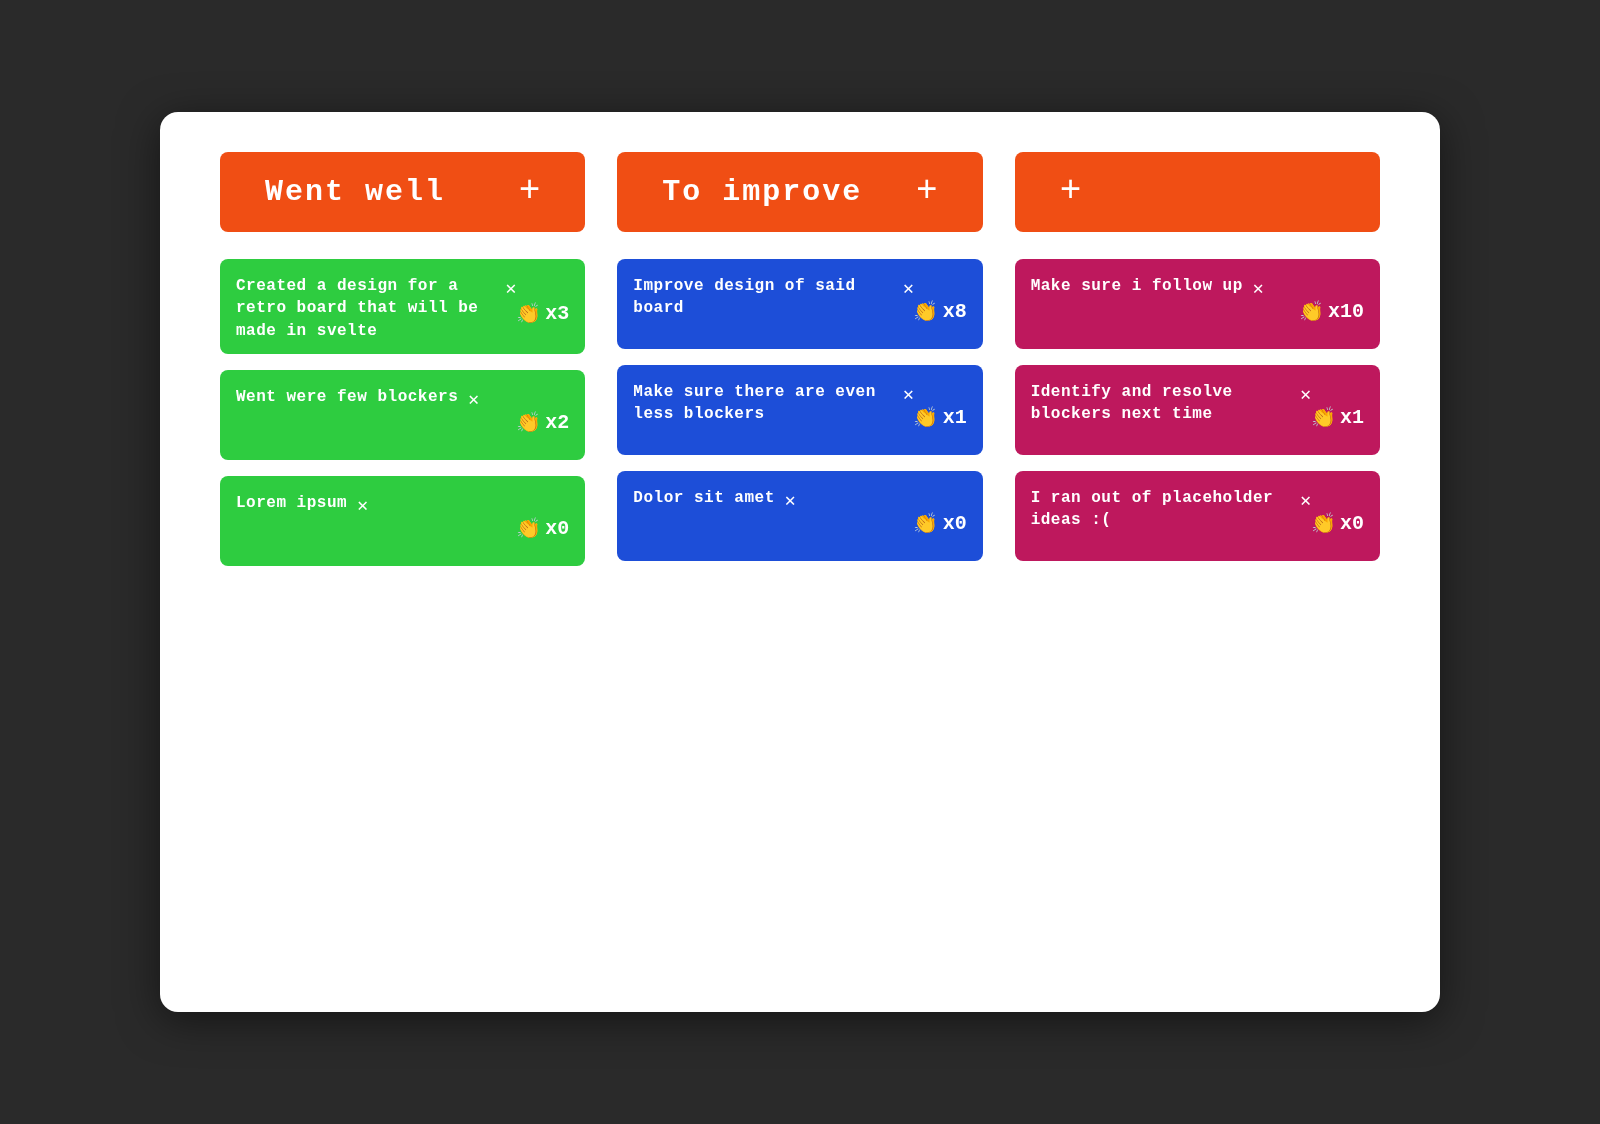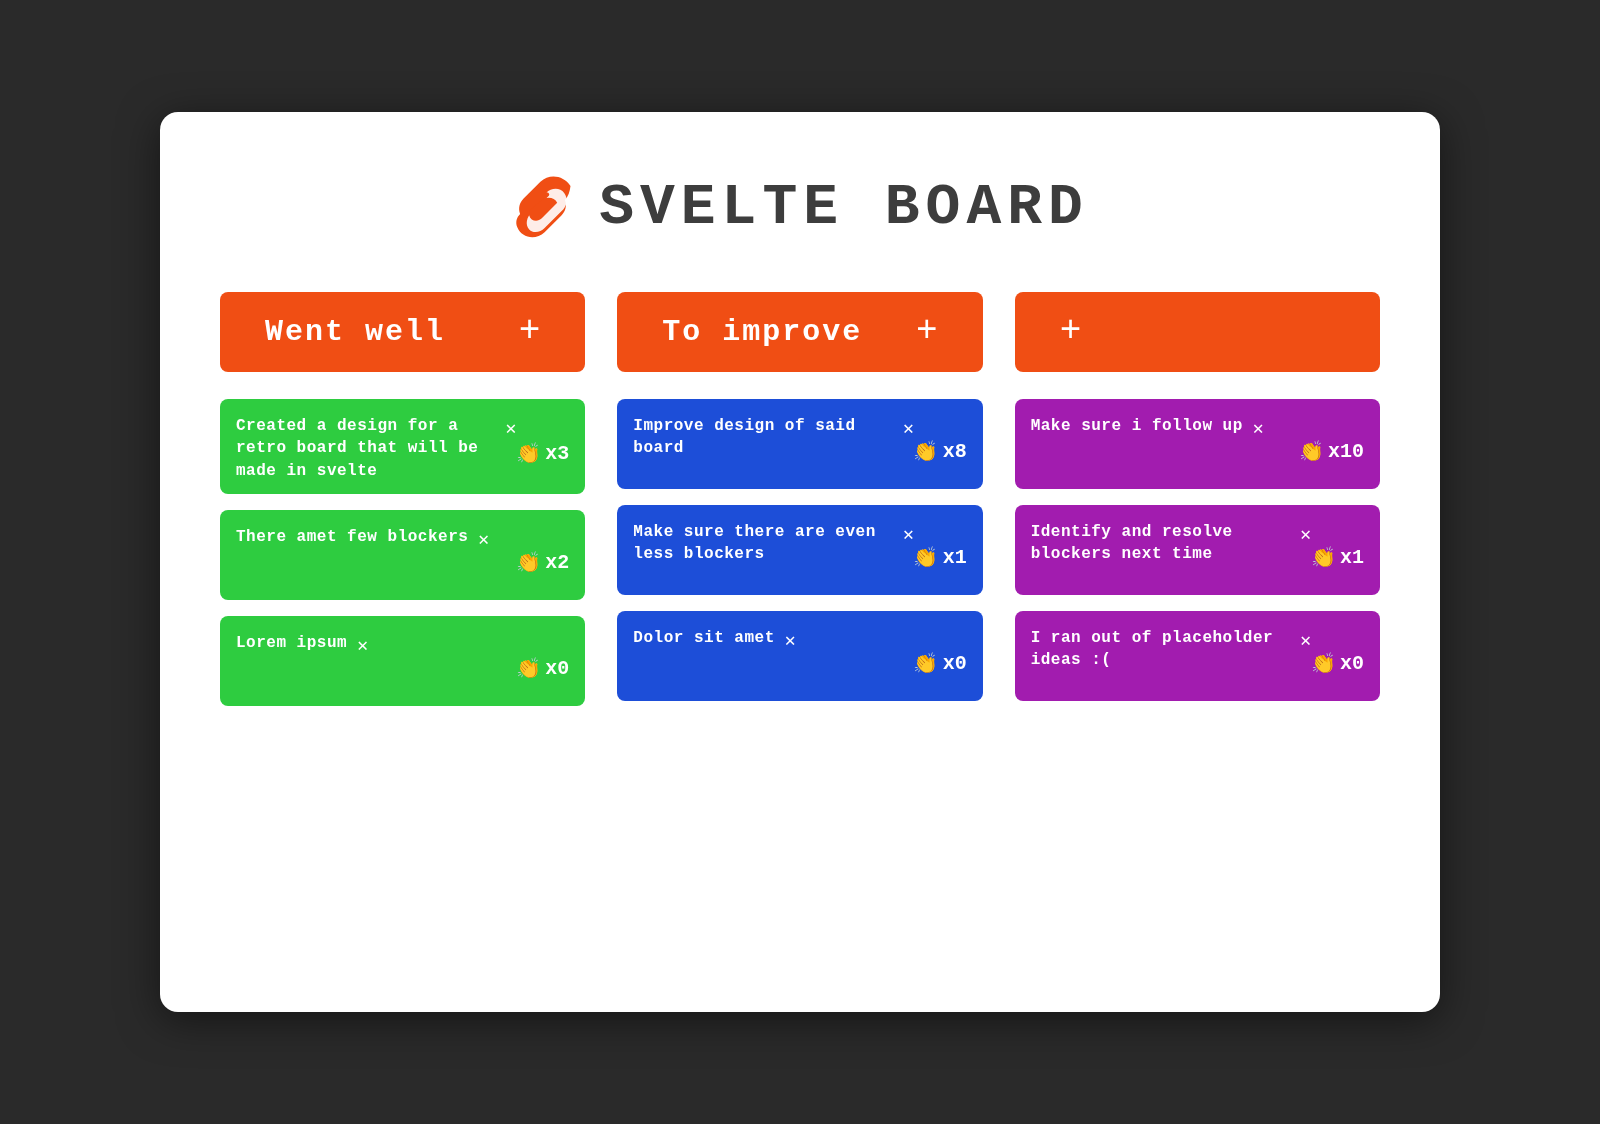--- a/index.html
+++ b/index.html
@@ -76,21 +76,21 @@
       border-radius: 8px;
       padding: 16px 16px 12px 16px;
       position: relative;
       min-height: 90px;
       display: flex;
       flex-direction: row;
       justify-content: space-between;
     }
     .card-green { background: #2ecc40; }
     .card-yellow { background: #1d4ed8; }
-    .card-purple { background: #a21caf; }
+    .card-purple { background: #be185d; }
     .card-top {
       display: flex;
       align-items: flex-start;
       justify-content: space-between;
     }
     .card-text {
       color: #fff;
       font-size: 16px;
       font-weight: 600;
       letter-spacing: 0.5px;
@@ -121,51 +121,41 @@
       color: #fff;
       font-size: 20px;
       font-weight: 700;
       font-family: 'Courier New', Courier, monospace;
     }
   </style>
 </head>
 <body>
 
 <div class="board-container">
-  <div class="header">
-    <div class="logo-icon">
-      <svg viewBox="0 0 100 100" xmlns="http://www.w3.org/2000/svg">
-        <path d="M85,20 C75,5 55,2 42,14 L18,38 C12,44 10,52 13,60 C8,65 6,72 9,79 C15,94 35,98 48,86 L72,62 C78,56 80,48 77,40 C82,35 84,28 85,20 Z" fill="#f04e14"></path>
-        <path d="M50,30 C58,22 70,22 76,30 C82,38 80,50 72,56 L48,80 C42,86 32,88 26,82 C20,76 22,64 30,58 L54,34 C56,32 53,28 50,30 Z" fill="white" opacity="0.9"></path>
-        <path d="M42,42 C50,34 62,36 66,44 L44,66 C38,72 28,70 26,62 C24,54 34,48 42,42 Z" fill="#f04e14"></path>
-      </svg>
-    </div>
-    <span class="header-title">SVELTE BOARD</span>
-  </div>
 
   <div class="columns" id="columns-container">
   <div class="column">
         <div class="column-header">
           <span class="column-header-title">Went well</span>
           <span class="column-header-add">+</span>
         </div>
         <div class="cards">
           <div class="card card-green">
             <div class="card-top">
               <span class="card-text">Created a design for a retro board that will be made in svelte</span>
               <span class="card-close">✕</span>
             </div>
             <div class="card-bottom">
               <span class="card-emoji">👏</span>
               <span class="card-count">x3</span>
             </div>
           </div>
           <div class="card card-green">
             <div class="card-top">
-              <span class="card-text">There amet few blockers</span>
+              <span class="card-text">Went were few blockers</span>
               <span class="card-close">✕</span>
             </div>
             <div class="card-bottom">
               <span class="card-emoji">👏</span>
               <span class="card-count">x2</span>
             </div>
           </div>
           <div class="card card-green">
             <div class="card-top">
               <span class="card-text">Lorem ipsum</span>

